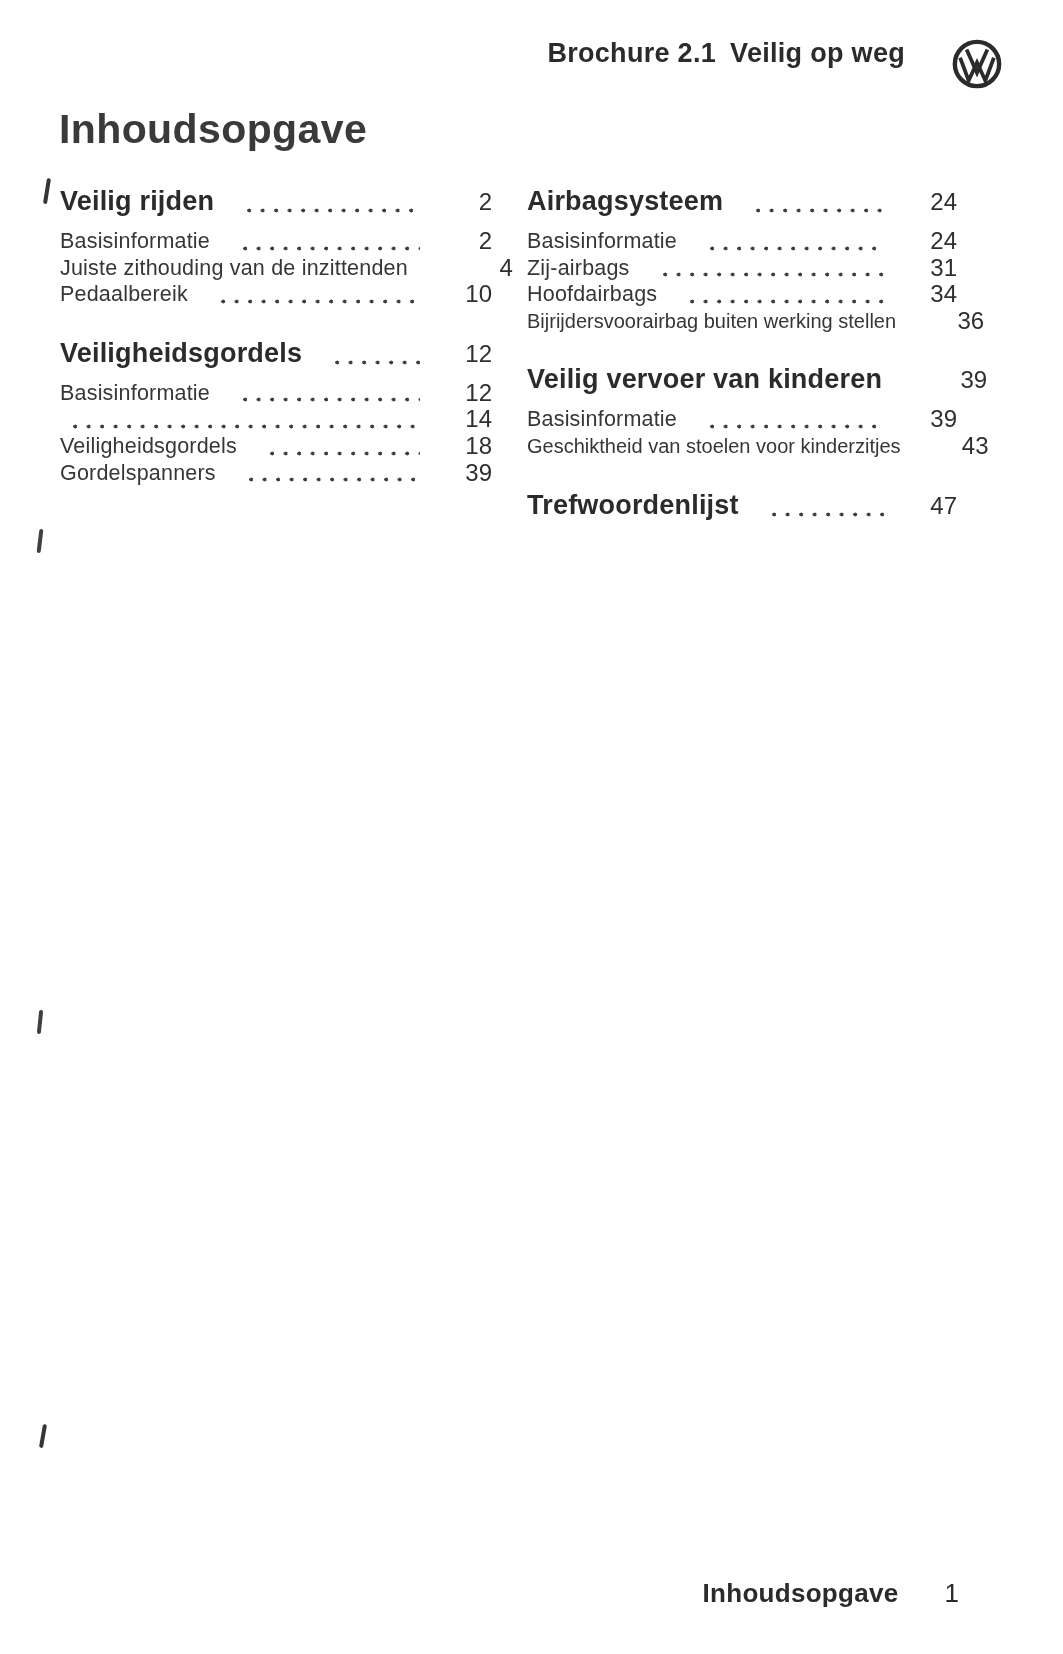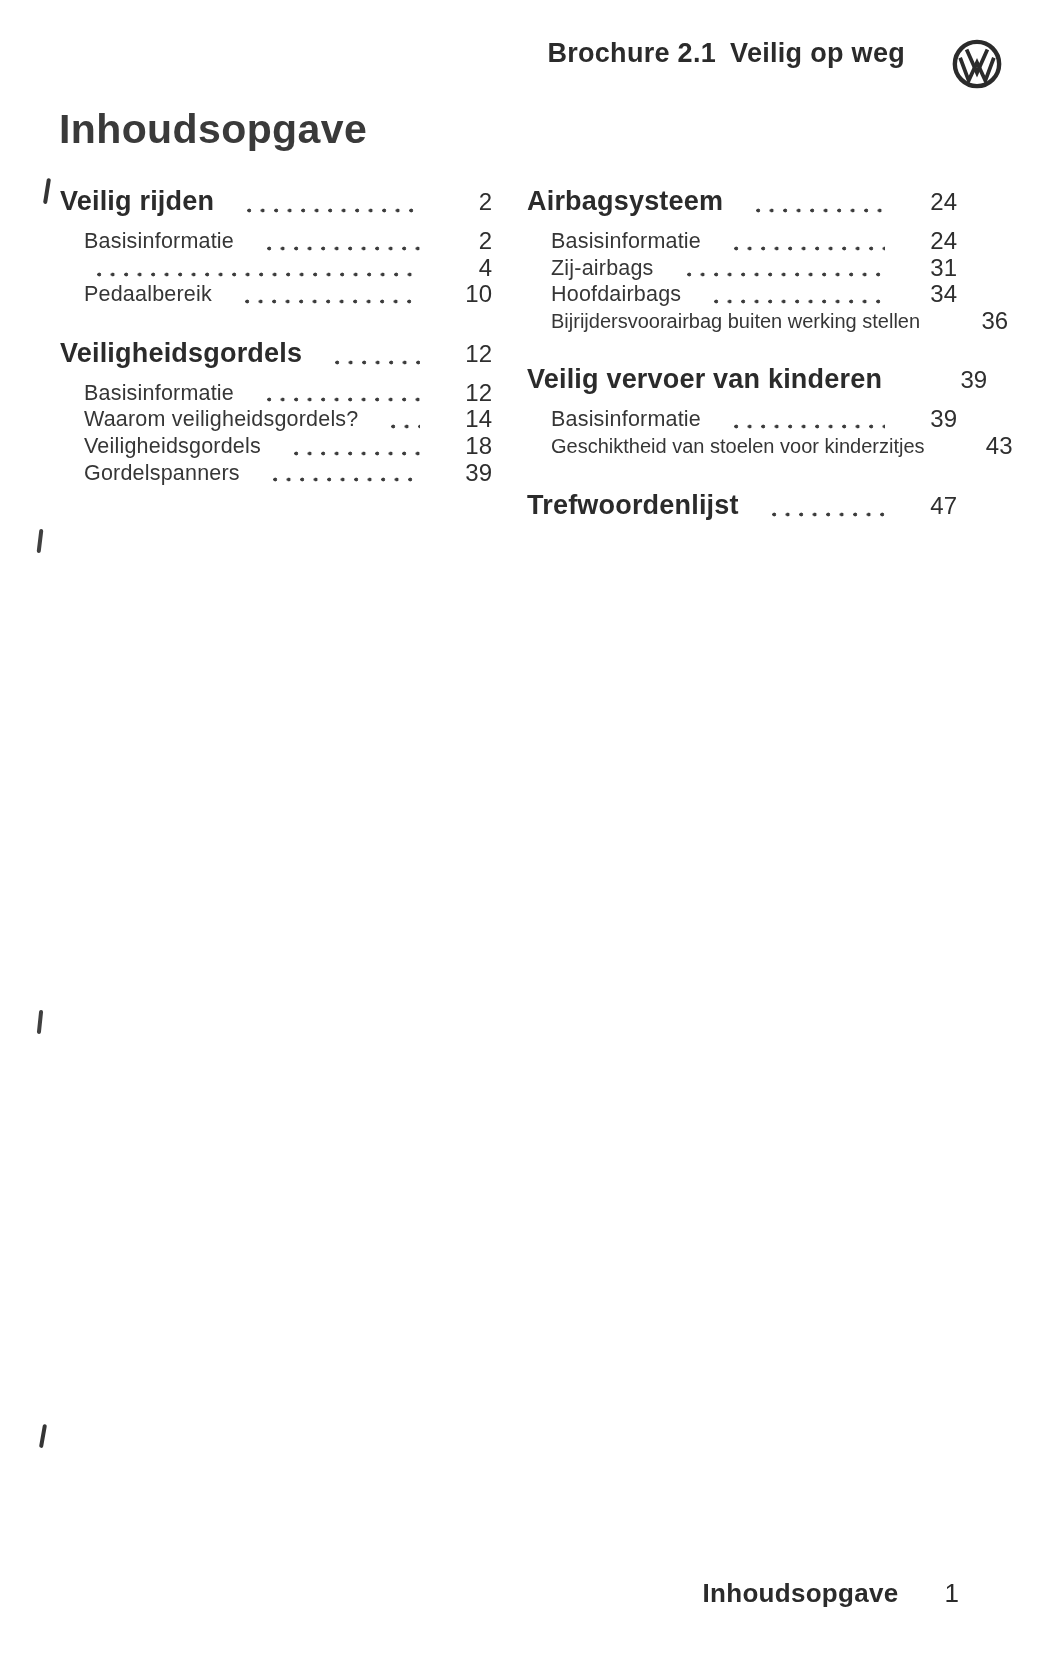--- a/index.html
+++ b/index.html
@@ -34,21 +34,21 @@
 
   
   .toc-col { position:absolute; top:185px; }
   .toc-col-0 { left:60px;  width:432px; }
   .toc-col-1 { left:527px; width:430px; }
   .toc-section + .toc-section { margin-top:29px; }
 
   .toc-row { display:flex; align-items:center;gap:20px; }
   .toc-row .label { white-space:nowrap; letter-spacing:.2px; }
   .toc-row.heading { font-size:27px; font-weight:bold; line-height:33px; margin-bottom:10px; color:#2b2b2b; }
-  .toc-row.entry   { font-size:21.5px; font-weight:normal; line-height:26.6px; color:#363636;margin-left:24px; }
+  .toc-row.entry   { font-size:21.5px; font-weight:normal; line-height:26.6px; color:#363636; }
   .toc-row.tight .label { font-size:20px; letter-spacing:0; }
   .toc-row.tight .dots { visibility:hidden; margin:0 4px; }
 
   .dots {
     flex:1 1 auto;
     align-self:flex-end;
     height:5px;
     margin:0 12px 4px 13px;
     background-image:radial-gradient(circle at 2.2px 2.5px, #3c3c3c 1.7px, rgba(0,0,0,0) 2.2px);
     background-size:13.5px 5px;
@@ -106,20 +106,21 @@
           <span class="label">Veilig rijden</span>
           <span class="dots"></span>
           <span class="pagenum">2</span>
         </div>
         <div class="toc-row entry">
           <span class="label">Basisinformatie</span>
           <span class="dots"></span>
           <span class="pagenum">2</span>
         </div>
         <div class="toc-row entry">
+          <span class="label">Juiste zithouding van de inzittenden</span>
           <span class="dots"></span>
           <span class="pagenum">4</span>
         </div>
         <div class="toc-row entry">
           <span class="label">Pedaalbereik</span>
           <span class="dots"></span>
           <span class="pagenum">10</span>
         </div>
       </div>
       <div class="toc-section">
@@ -127,21 +128,20 @@
           <span class="label">Veiligheidsgordels</span>
           <span class="dots"></span>
           <span class="pagenum">12</span>
         </div>
         <div class="toc-row entry">
           <span class="label">Basisinformatie</span>
           <span class="dots"></span>
           <span class="pagenum">12</span>
         </div>
         <div class="toc-row entry">
-          <span class="label">Waarom veiligheidsgordels?</span>
           <span class="dots"></span>
           <span class="pagenum">14</span>
         </div>
         <div class="toc-row entry">
           <span class="label">Veiligheidsgordels</span>
           <span class="dots"></span>
           <span class="pagenum">18</span>
         </div>
         <div class="toc-row entry">
           <span class="label">Gordelspanners</span>

